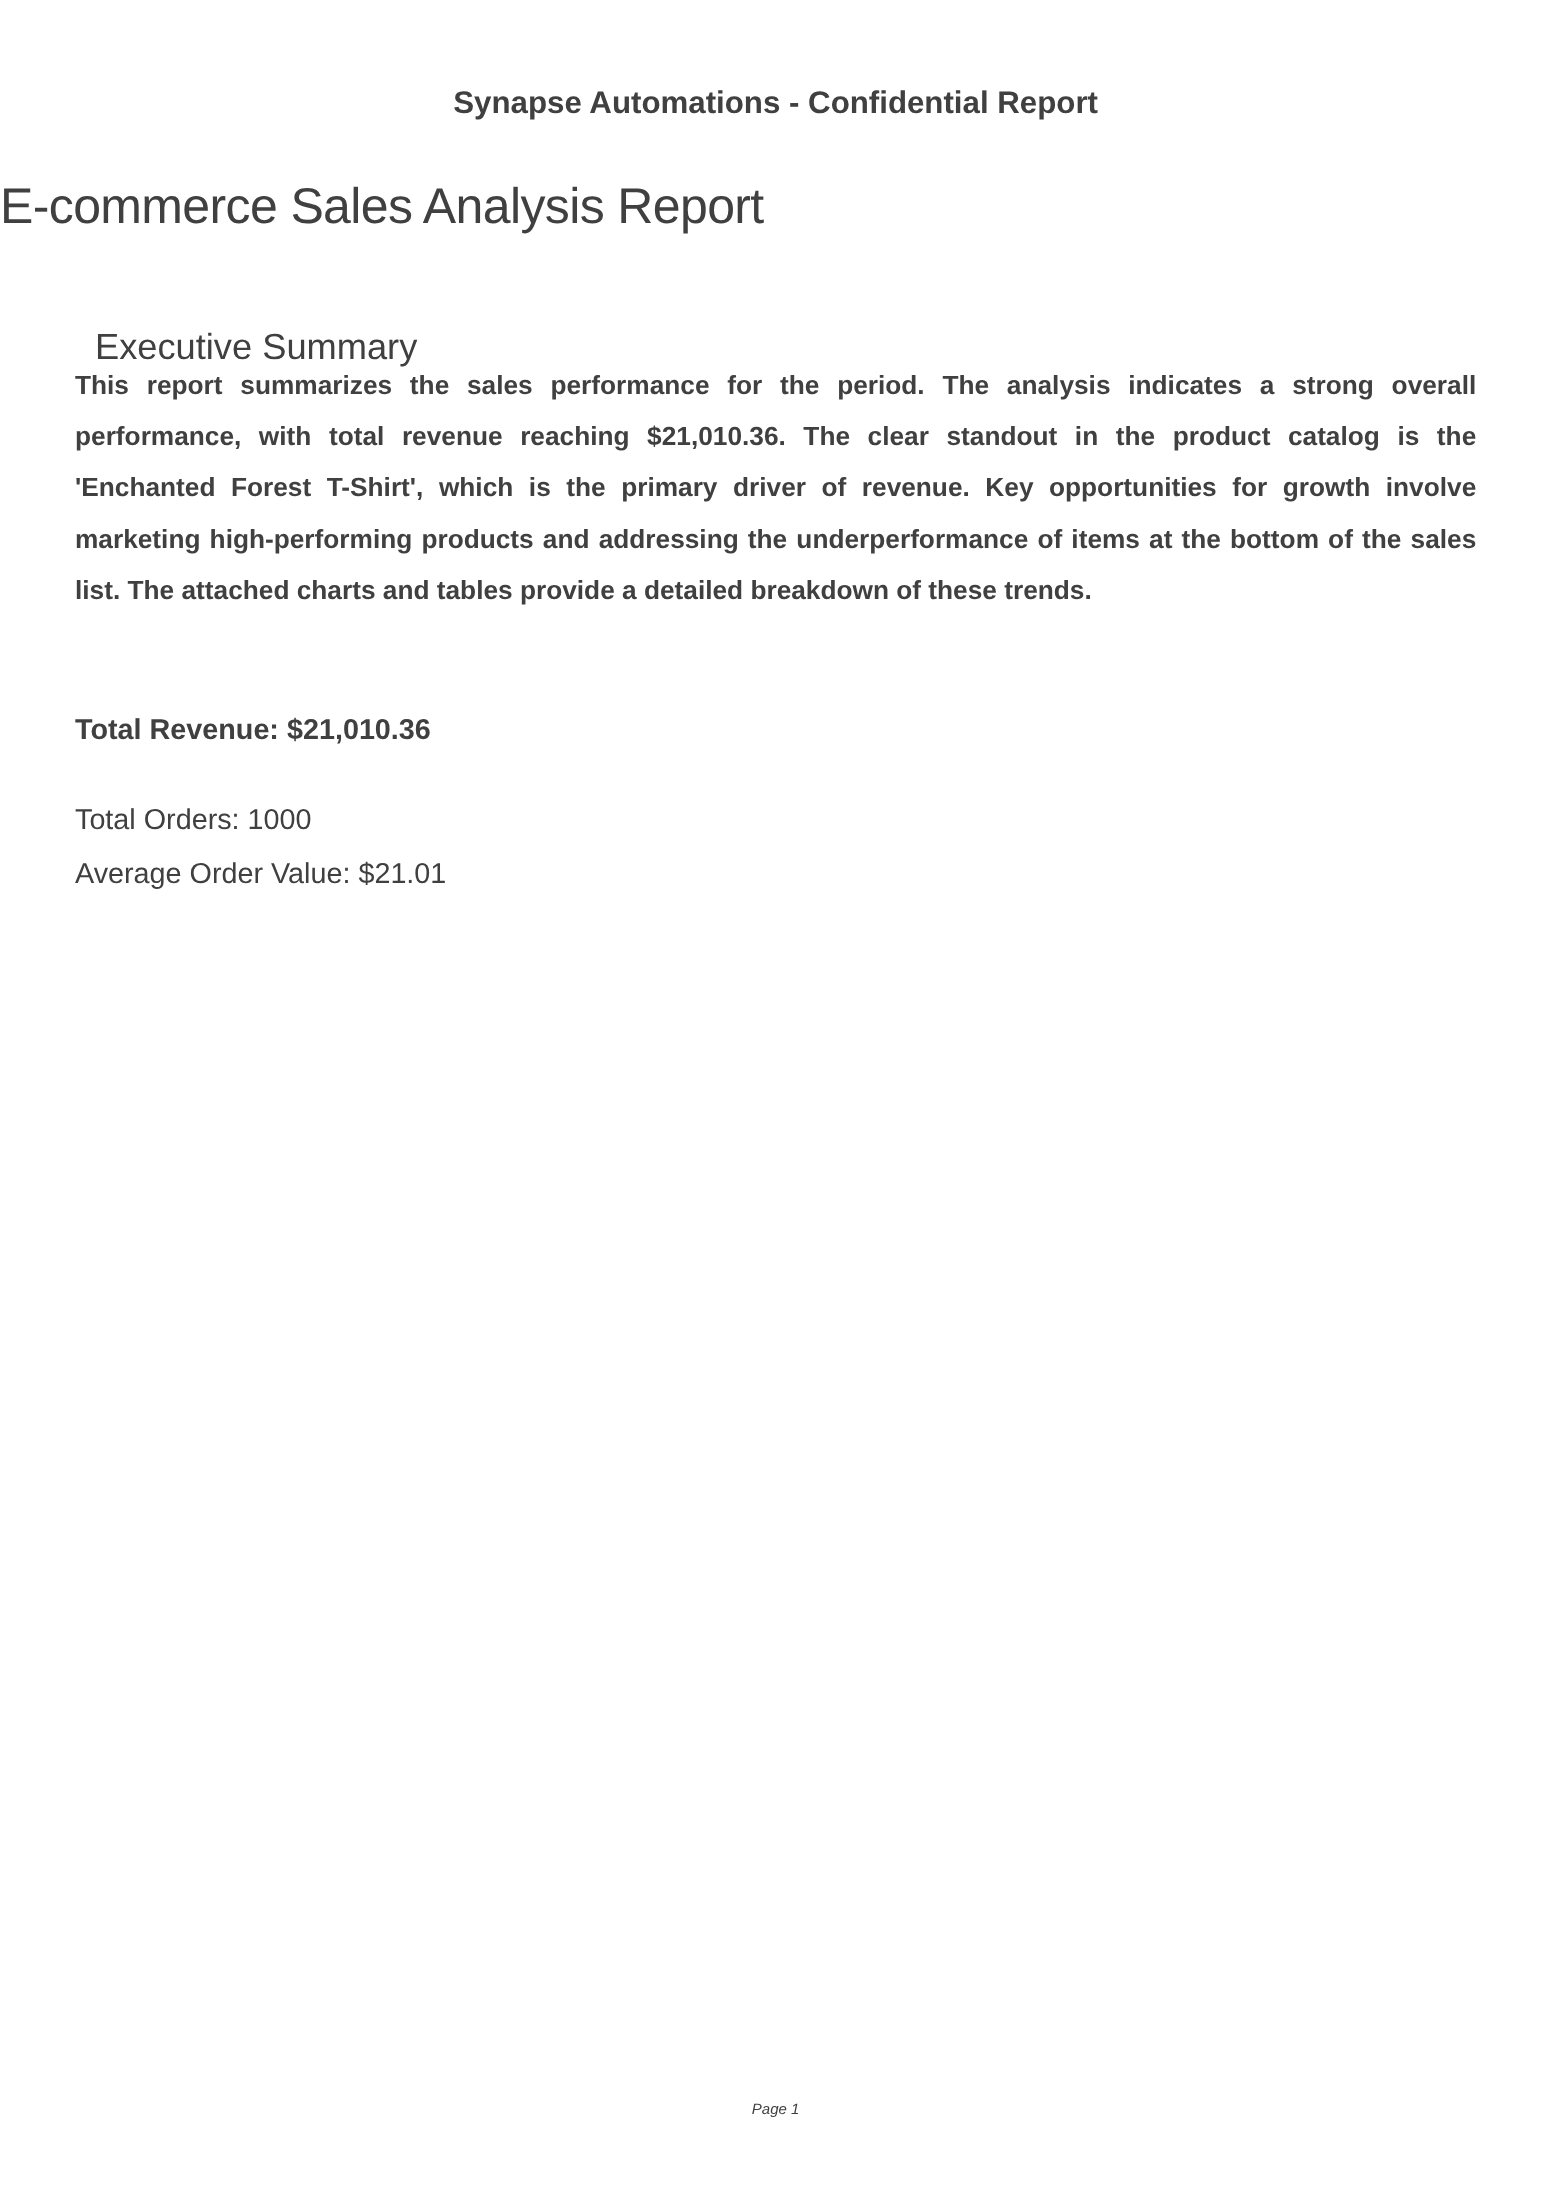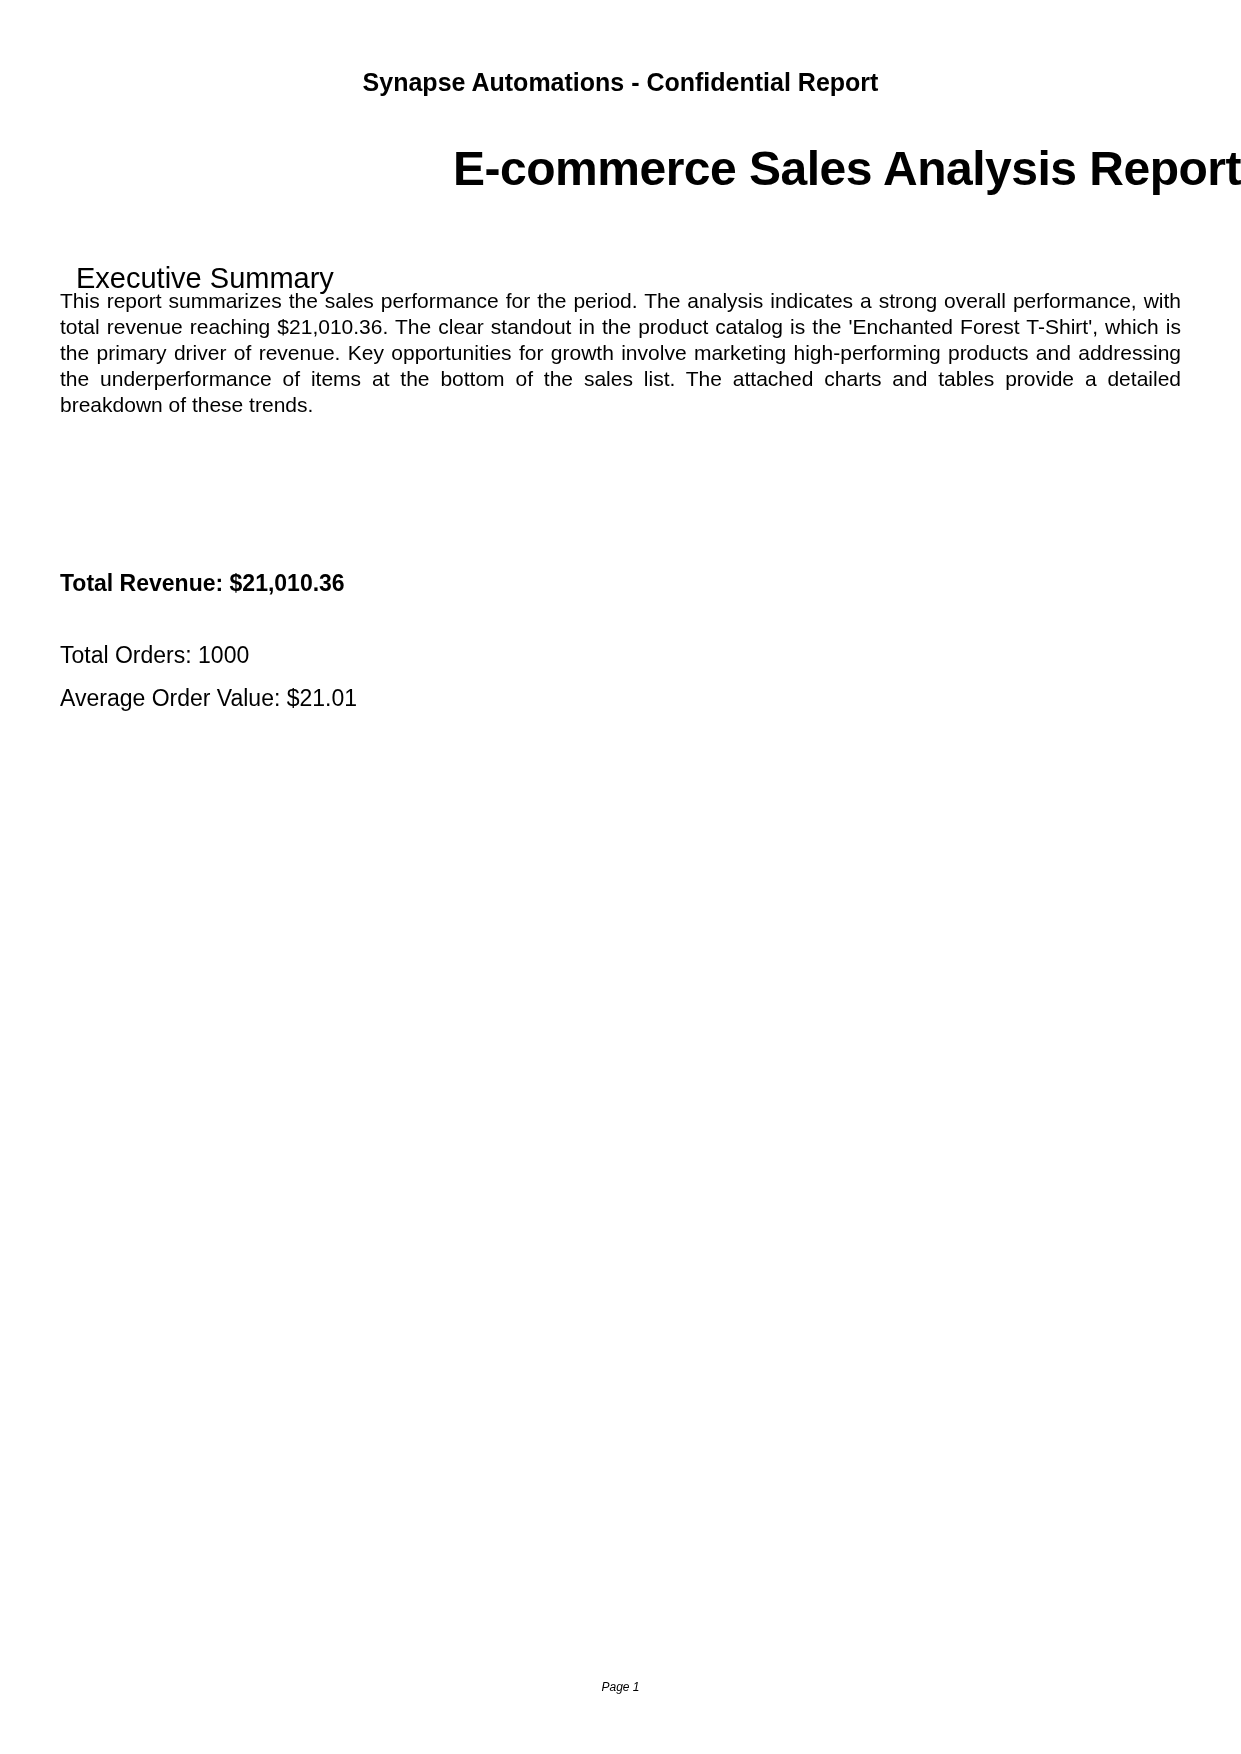--- a/index.html
+++ b/index.html
@@ -6,65 +6,66 @@
     margin: 0;
     padding: 0;
     background: #ffffff;
   }
   .page {
     position: relative;
     width: 1241px;
     height: 1754px;
     margin: 0 auto;
     background: #ffffff;
-    color: #000000;
+    color: #404040;
     font-family: "Liberation Sans", "DejaVu Sans", sans-serif;
     overflow: hidden;
   }
   .doc-header {
     position: absolute;
     top: 70px;
     left: 0;
     right: 0;
     text-align: center;
     font-size: 25px;
     font-weight: bold;
     line-height: 1;
   }
   .doc-title {
     position: absolute;
     top: 145px;
     left: 0;
     right: 0;
     margin: 0;
-    text-align: right;
-    font-size: 48px;
-    font-weight: bold;
+    text-align: left;
+    font-size: 40px;
+    font-weight: normal;
     line-height: 1;
     letter-spacing: -0.5px;
   }
   .section-heading {
     position: absolute;
     left: 60px;
     margin: 16px;
     font-size: 29px;
     font-weight: normal;
     line-height: 1;
   }
   .heading-exec-summary { top: 248px; }
   .heading-metrics { top: 514px; }
   .summary-paragraph {
     position: absolute;
     top: 288px;
     left: 60px;
     width: 1121px;
     margin: 0;
     font-size: 21px;
-    line-height: 26px;
+    line-height: 41px;
     text-align: justify;
+    font-weight: bold;
   }
   .metric-line {
     position: absolute;
     left: 60px;
     margin: 0;
     font-size: 23px;
     line-height: 1.2;
   }
   .metric-1 { top: 570px; font-weight: bold; }
   .metric-2 { top: 642px; }

